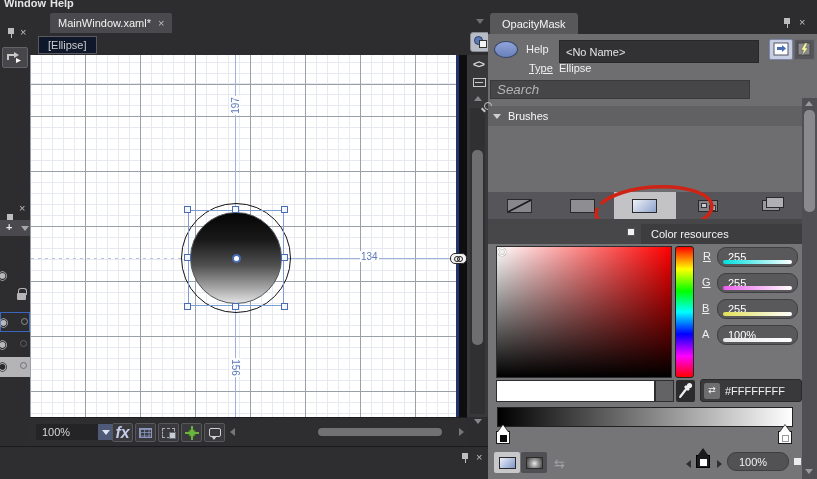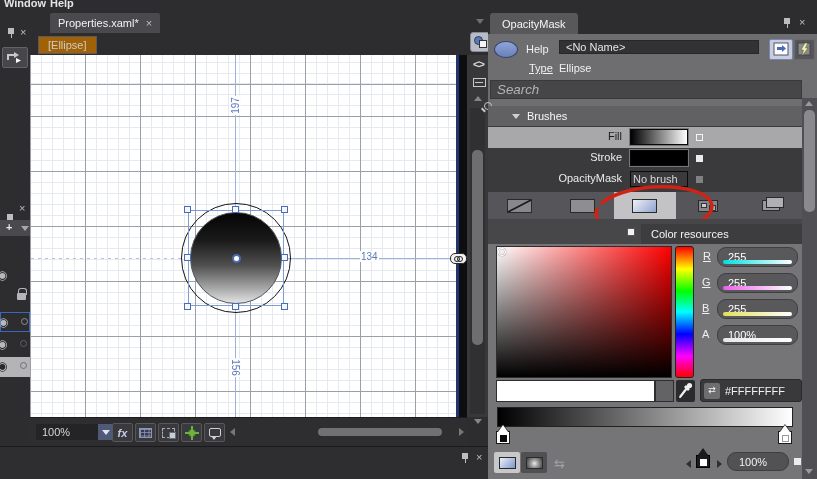--- a/index.html
+++ b/index.html
@@ -15,21 +15,21 @@
   .xclose { color:#bdbdbf; font-size:11px; line-height:10px; }
   .tri { width:0; height:0; }
   .tri.down { border-left:4px solid transparent; border-right:4px solid transparent; border-top:5px solid #85858a; }
   .tri.up   { border-left:4px solid transparent; border-right:4px solid transparent; border-bottom:5px solid #85858a; }
   .tri.left { border-top:4px solid transparent; border-bottom:4px solid transparent; border-right:5px solid #77777a; }
   .tri.right{ border-top:4px solid transparent; border-bottom:4px solid transparent; border-left:5px solid #77777a; }
 
   
   .menu-item { color:#e4e4e4; position:absolute; top:-3px; }
   .doc-tab { background:#4a4a4e; color:#f2f2f2; height:20px; display:flex; align-items:center; gap:7px; padding:0 8px; border-radius:2px 2px 0 0; }
-  .crumb { background:#a16207; border:1px solid #5a5a5e; color:#cccccc; height:17px; display:flex; align-items:center; padding:8px 9px; }
+  .crumb { background:#0f172a; border:1px solid #5a5a5e; color:#cccccc; height:17px; display:flex; align-items:center; padding:8px 9px; }
   .scope-btn { width:26px; height:21px; background:#47474b; border:1px solid #636367; border-radius:2px; }
   .scope-btn svg { display:block; margin:3px auto; }
 
   
   .eye { color:#b8b8b8; font-size:12px; line-height:12px; }
   .lock { width:9px; height:7px; background:#b5b5b8; border-radius:1px; position:relative; }
   .lock::before { content:""; position:absolute; top:-5px; left:1px; width:7px; height:6px; border:1.5px solid #b5b5b8; border-bottom:none; border-radius:3px 3px 0 0; }
   .ring { width:7px; height:7px; border:1.5px solid #909093; border-radius:50%; }
 
   
@@ -49,21 +49,21 @@
   .handle { width:7px; height:7px; background:#f4f7ff; border:1px solid #4a6cb4; }
   .center-dot { left:232px; top:254px; width:9px; height:9px; background:#ffffff; border:2px solid #4a6cb4; border-radius:50%; }
   .chain { left:450px; top:253px; width:17px; height:11px; background:#f2f2f2; border:1px solid #2a2a2a; border-radius:5px; display:flex; align-items:center; justify-content:center; gap:0; }
   .chain i { width:6px; height:6px; border:1.6px solid #222; border-radius:50%; display:block; }
   .chain i + i { margin-left:-3px; }
 
   
   .dtool { background:#3a3a3e; border:1px solid #58585c; border-radius:2px; width:21px; height:19px; display:flex; align-items:center; justify-content:center; }
   .zoom-box { background:#242427; color:#d6d6d6; height:16px; line-height:16px; padding-left:6px; }
   .zoom-chev { background:#4e5a78; width:16px; height:16px; display:flex; align-items:center; justify-content:center; }
-  .fx { font-style:italic; font-weight:bold; color:#c4cce8; font-size:11px; }
+  .fx { font-style:italic; font-weight:bold; color:#c4cce8; font-size:16px; }
   .grid-ic { width:13px; height:10px; border:1px solid #8a96c0;
     background-image:linear-gradient(#8a96c0 1px,transparent 1px),linear-gradient(90deg,#8a96c0 1px,transparent 1px);
     background-size:4.3px 3.3px; }
   .snap-ic { width:13px; height:10px; border:1px dashed #a8adb5; position:relative; }
   .snap-ic::after { content:""; position:absolute; right:-2px; bottom:-2px; width:5px; height:5px; background:#c8ccd4; border:1px solid #6a6e76; }
   .cross-ic { width:8px; height:8px; background:#6cb33f; border:1px solid #3e7d1e; border-radius:50%; position:relative; }
   .cross-ic::before { content:""; position:absolute; left:-4px; top:2.5px; width:14px; height:1.5px; background:#6cb33f; }
   .cross-ic::after { content:""; position:absolute; left:2.5px; top:-4px; width:1.5px; height:14px; background:#6cb33f; }
   .bubble-ic { width:12px; height:9px; border:1.5px solid #d0d0d0; border-radius:2px; position:relative; background:#3a3a3e; }
   .bubble-ic::after { content:""; position:absolute; left:1px; bottom:-4px; border-left:3px solid transparent; border-right:3px solid transparent; border-top:4px solid #d0d0d0; }
@@ -91,21 +91,21 @@
   input.nfield { outline:none; }
   .lbl { color:#f0f0f0; }
   .ellipse-thumb { width:24px; height:17px; border-radius:50%; background:linear-gradient(180deg,#8ea4da,#6a80b8); border:1.5px solid #3a4668; }
   .pe-btn1 { background:#c7cde2; border:1px solid #7c86a8; border-radius:2px; }
   .pe-btn2 { background:#56565a; border:1px solid #6a6a6e; border-radius:2px; }
   .search-box { background:#464649; border:1px solid #39393c; color:#e0e0e0; font-style:italic; padding:0 6px; width:100%; height:100%; outline:none; }
   .search-box::placeholder { color:#b4b4b4; font-style:italic; }
   .mag { width:8px; height:8px; border:1.7px solid #c6c6c8; border-radius:50%; position:relative; }
   .mag::after { content:""; position:absolute; left:-4px; top:6px; width:5px; height:1.7px; background:#c6c6c8; transform:rotate(45deg); }
 
-  .brush-hdr { background:#616164; color:#f8f8f8; display:flex; align-items:center; gap:7px; padding-left:24px; }
+  .brush-hdr { background:#616164; color:#f8f8f8; display:flex; align-items:center; gap:7px; padding-left:5px; }
   .brush-rows { background:#3a3a3d; }
   .brow { position:absolute; left:0; width:314px; height:21px; }
   .brow .rl { position:absolute; right:180px; top:3px; color:#ececec; }
   .swatch { position:absolute; left:142px; top:2px; width:58px; height:16px; border:1px solid #0a0a0a; box-shadow:0 0 0 1px #77777a; }
   .marker { position:absolute; left:208px; top:7px; width:7px; height:7px; }
 
   .btabs { background:#56565a; display:flex; }
   .btab { flex:1; display:flex; align-items:center; justify-content:center; height:27px; }
   .btab.sel { background:#c3c3c5; }
   .bicon { width:25px; height:14px; border:1px solid #2a2a2a; position:relative; }
@@ -167,21 +167,21 @@
       <div class="ring abs" style="left:20px;top:5px;border-color:#606063;"></div>
     </div>
     <div class="abs" style="left:0;top:346px;width:30px;height:20px;background:#b4b4b6;">
       <span class="eye abs" style="left:-3px;top:3px;color:#2a2a2a;">◉</span>
       <div class="ring abs" style="left:20px;top:5px;border-color:#707073;"></div>
     </div>
   </div>
 
   <div class="abs" style="left:30px;top:11px;width:458px;height:22px;">
     <div class="doc-tab abs" style="left:20px;top:2px;">
-      <span>Properties.xaml*</span>
+      <span>MainWindow.xaml*</span>
       <span class="xclose">×</span>
     </div>
     <div class="abs tri down" style="left:446px;top:8px;border-top-color:#6f6f72;"></div>
   </div>
 
   <div class="abs" style="left:30px;top:33px;width:458px;height:22px;">
     <div class="crumb abs" style="left:8px;top:3px;">[Ellipse]</div>
   </div>
 
   <div id="canvas" class="abs"></div>
@@ -261,61 +261,44 @@
 
   <div class="abs props">
     <div class="props-header">
       <div class="props-tab">OpacityMask</div>
       <div class="abs pin" style="left:295px;top:8px;"></div>
       <div class="abs xclose" style="left:311px;top:7px;">×</div>
     </div>
 
     <div class="abs ellipse-thumb" style="left:6px;top:31px;"></div>
     <span class="abs lbl" style="left:38px;top:33px;">Help</span>
-    <input class="abs nfield" style="left: 71px; top: 30px; width: 200px; height: 14px;" value="&lt;No Name&gt;">
+    <input class="abs nfield" style="left: 71px; top: 30px; width: 200px; height: 23px;" value="&lt;No Name&gt;">
     <div class="abs pe-btn1" style="left:281px;top:29px;width:24px;height:21px;">
       <svg width="22" height="19" viewBox="0 0 22 19">
         <rect x="4" y="3" width="14" height="12" fill="#fdfdfd" stroke="#556" stroke-width="1"></rect>
         <path d="M7 7 L12 7 L12 5 L16 8.5 L12 12 L12 10 L7 10 Z" fill="#4a6cb4"></path>
       </svg>
     </div>
     <div class="abs pe-btn2" style="left:306px;top:29px;width:21px;height:21px;">
       <svg width="19" height="19" viewBox="0 0 19 19">
         <rect x="3" y="3" width="12" height="12" fill="#8a8a8e" stroke="#444" stroke-width="1"></rect>
         <polygon points="10,3 6,10 8.5,10 7,16 13,8 10.5,8 12.5,3" fill="#f5f5a0" stroke="#555" stroke-width="0.5"></polygon>
       </svg>
     </div>
     <span class="abs lbl" style="left:41px;top:52px;text-decoration:underline;">Type</span>
     <span class="abs lbl" style="left:71px;top:52px;">Ellipse</span>
 
-    <div class="abs" style="left:2px;top:70px;width:312px;height:19px;">
+    <div class="abs" style="left:2px;top:70px;width:260px;height:19px;">
       <input class="search-box" placeholder="Search" style="">
       <div class="mag abs" style="right:6px;top:3px;"></div>
     </div>
 
     <div class="abs brush-hdr" style="left:0;top:96px;width:314px;height:20px;">
       <div class="tri down" style="border-top-color:#d0d0d0;"></div>
       <span>Brushes</span>
-    </div>
-    <div class="abs brush-rows" style="left:0;top:116px;width:314px;height:66px;">
-      <div class="brow" style="top:1px;background:#a8a8aa;">
-        <span class="rl" style="color:#1c1c1c;">Fill</span>
-        <div class="swatch" style="background:linear-gradient(90deg,#000,#fff);"></div>
-        <div class="marker" style="border:1.5px solid #f4f4f4;"></div>
-      </div>
-      <div class="brow" style="top:22px;">
-        <span class="rl">Stroke</span>
-        <div class="swatch" style="background:#000;"></div>
-        <div class="marker" style="background:#ececec;"></div>
-      </div>
-      <div class="brow" style="top:43px;">
-        <span class="rl">OpacityMask</span>
-        <div class="swatch" style="background:transparent;color:#d8d8d8;box-shadow:none;padding:1px 2px;">No brush</div>
-        <div class="marker" style="background:#818184;"></div>
-      </div>
     </div>
 
     <div class="abs btabs" style="left:0;top:182px;width:314px;height:27px;">
       <div class="btab">
         <div class="bicon" style="background:#88888c;">
           <svg width="23" height="12" viewBox="0 0 23 12">
               <line x1="0" y1="12" x2="23" y2="0" stroke="#1a1a1a" stroke-width="1.6"></line>
             </svg>
         </div>
       </div>

